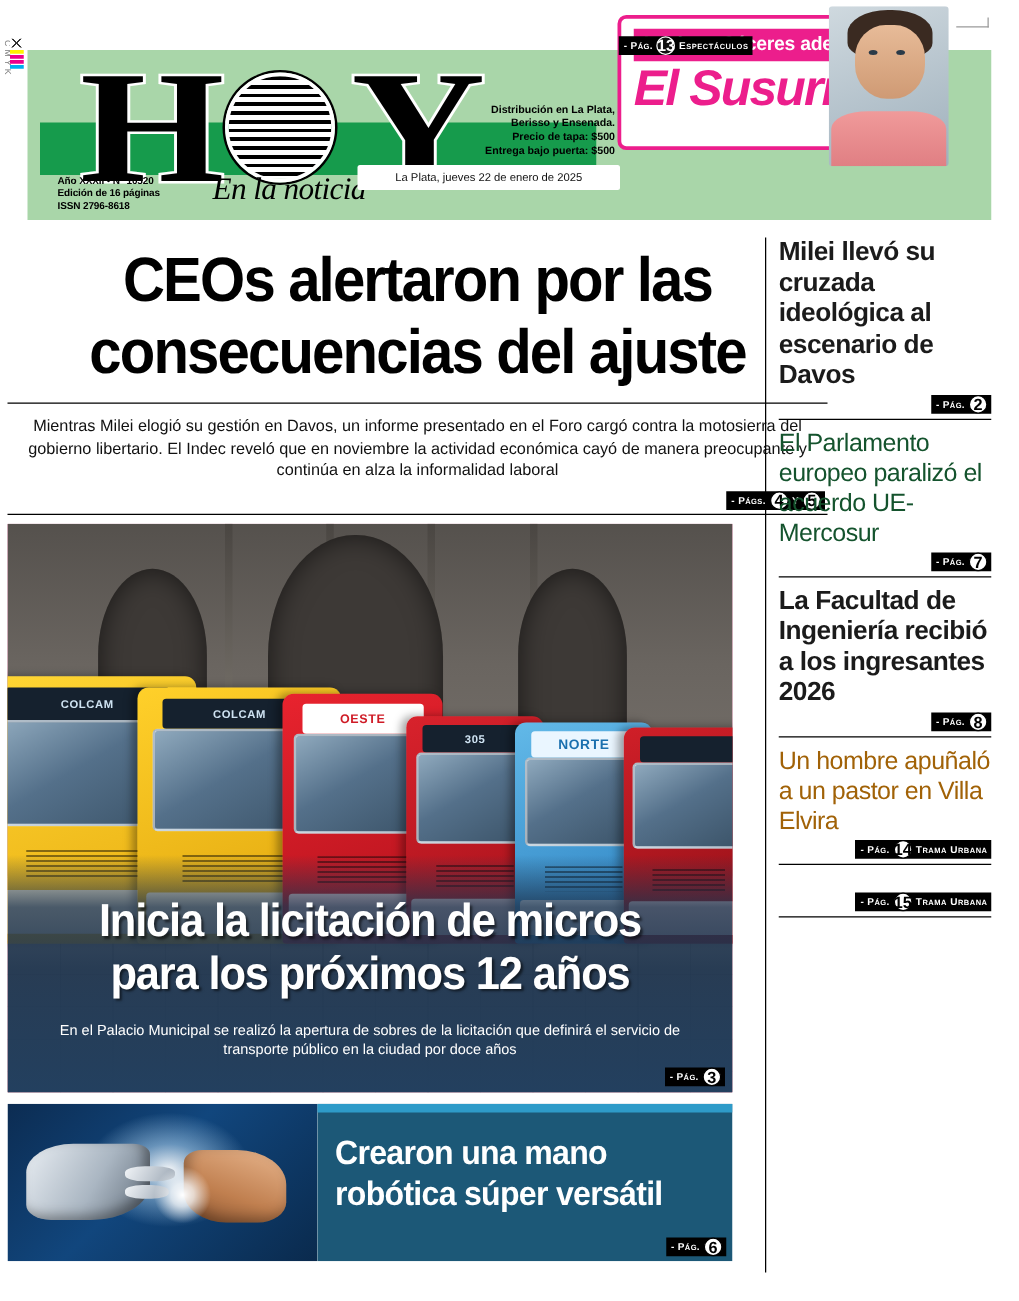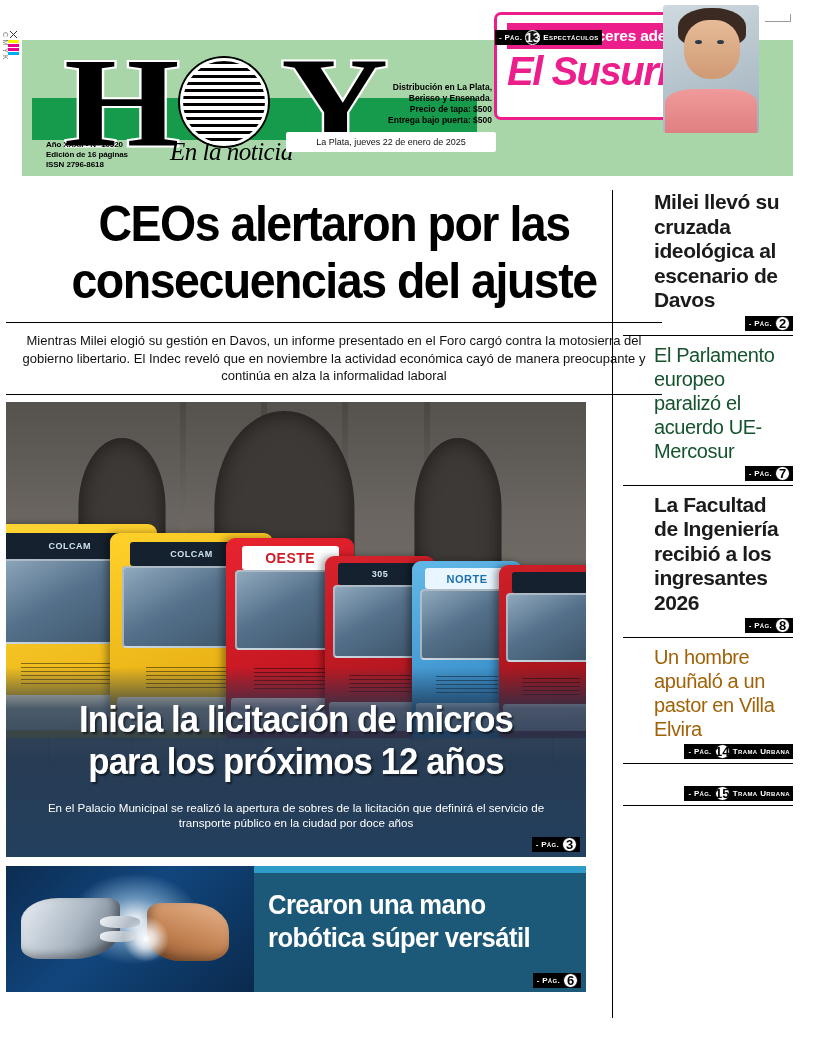--- a/index.html
+++ b/index.html
@@ -240,21 +240,21 @@
   
   .sidebar {
     position: absolute; left: 612px; top: 190px;
     width: 181px;
     border-left: 1.2px solid #000;
     padding-left: 10px;
     height: 828px;
   }
   .sb-item { position: relative; padding-bottom: 4px; }
   .sb-head {
-    font-weight: bold; letter-spacing: -0.4px; margin-left: 31px;
+    font-weight: bold; letter-spacing: -0.4px;
   }
   .sb-h-dark { color: #1b1b1b; font-size: 21px; line-height: 24.5px; }
   .sb-h-blue { color: #14532d; font-size: 20px; line-height: 24px; font-weight: normal; }
   .sb-h-blue2 { color: #1d5b84; font-size: 20px; line-height: 24px; font-weight: bold; }
   .sb-h-red  { color: #a16207; font-size: 20px; line-height: 24px; font-weight: normal; }
   .sb-badge-row { display: flex; justify-content: flex-end; margin-top: 3px; }
   .sb-rule { border-top: 1.2px solid #000; margin: 0 0 7px 0; }
   .sb-body {
     font-size: 12.4px; line-height: 17.5px; color: #3a3a3a;
     margin-top: 5px;
@@ -412,20 +412,28 @@
   </div>
 
   <div class="maincol">
 
     <div class="lead-head">
       <div>CEOs alertaron por las</div>
       <div>consecuencias del ajuste</div>
     </div>
     <div class="lead-rule"></div>
     <div class="lead-sub">Mientras Milei elogió su gestión en Davos, un informe presentado en el Foro cargó contra la motosierra del gobierno libertario. El Indec reveló que en noviembre la actividad económica cayó de manera preocupante y continúa en alza la informalidad laboral</div>
+    <div class="lead-badge-row">
+      <div class="pbadge">
+        <span class="lbl">- Págs.</span>
+        <span class="num">4</span>
+        <span class="conj">Y</span>
+        <span class="num">5</span>
+      </div>
+    </div>
     <div class="lead-botrule"></div>
 
     <div class="busblock">
       <div class="bus-photo">
         <div class="cathedral">
           <div class="cath-wall"></div>
           <div class="cath-spire" style="left:30%"></div>
           <div class="cath-spire" style="left:44%"></div>
           <div class="cath-spire" style="left:58%"></div>
           <div class="cath-spire" style="left:72%"></div>
@@ -440,21 +448,21 @@
               <div class="grill"></div>
               <div class="skirt"></div>
           </div>
           <div class="bus" style="left:18%; width:28%; height:45%; background:linear-gradient(160deg,#ffd02a,#dfa40c); bottom:26%;">
             <div class="roll">COLCAM</div>
             <div class="wind"></div>
               <div class="grill"></div>
               <div class="skirt"></div>
           </div>
           <div class="bus" style="left:38%; width:22%; height:44%; background:linear-gradient(160deg,#e8232e,#b1121c); bottom:26%;">
-            <div class="roll" style="background:#fff;color:#cf1b26;font-size:14px;">OESTE</div>
+            <div class="roll" style="background:#fff;color:#cf1b26;font-size:10px;">OESTE</div>
             <div class="wind"></div>
               <div class="grill"></div>
               <div class="skirt"></div>
           </div>
           <div class="bus" style="left:55%; width:19%; height:40%; background:linear-gradient(160deg,#d8222c,#a3111a); bottom:26%;">
             <div class="roll">305</div>
             <div class="wind"></div>
               <div class="grill"></div>
               <div class="skirt"></div>
           </div>

